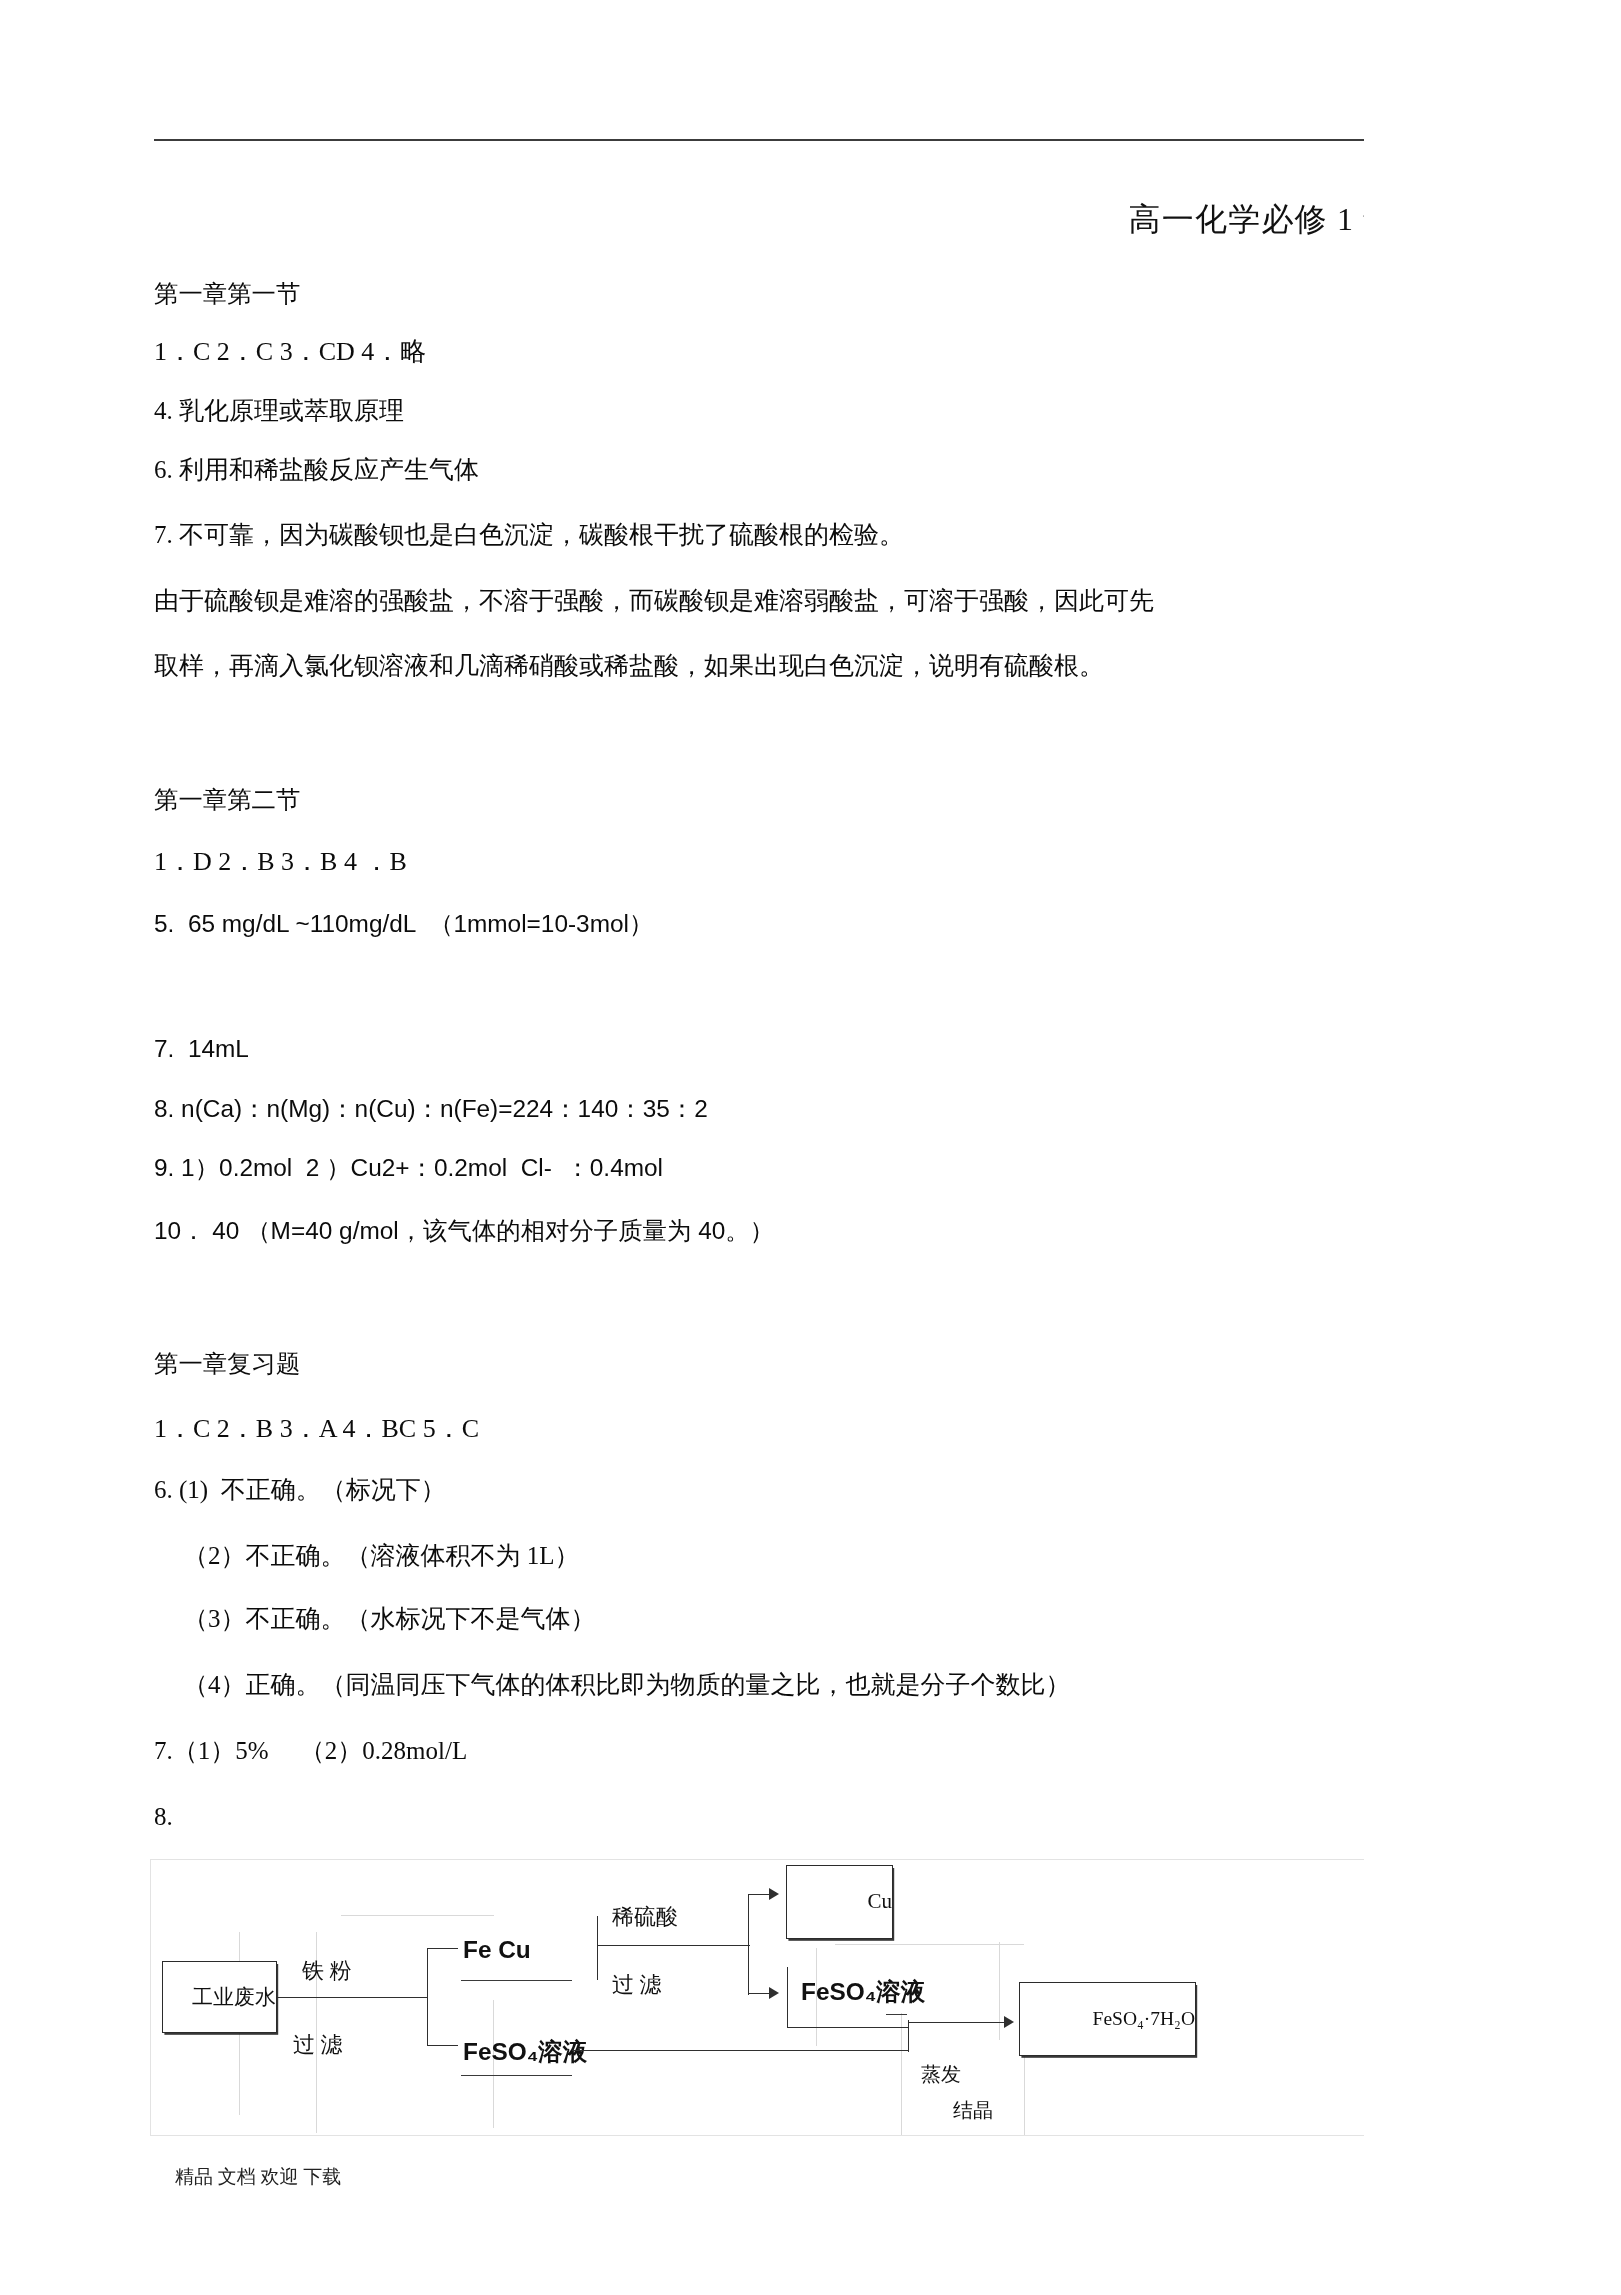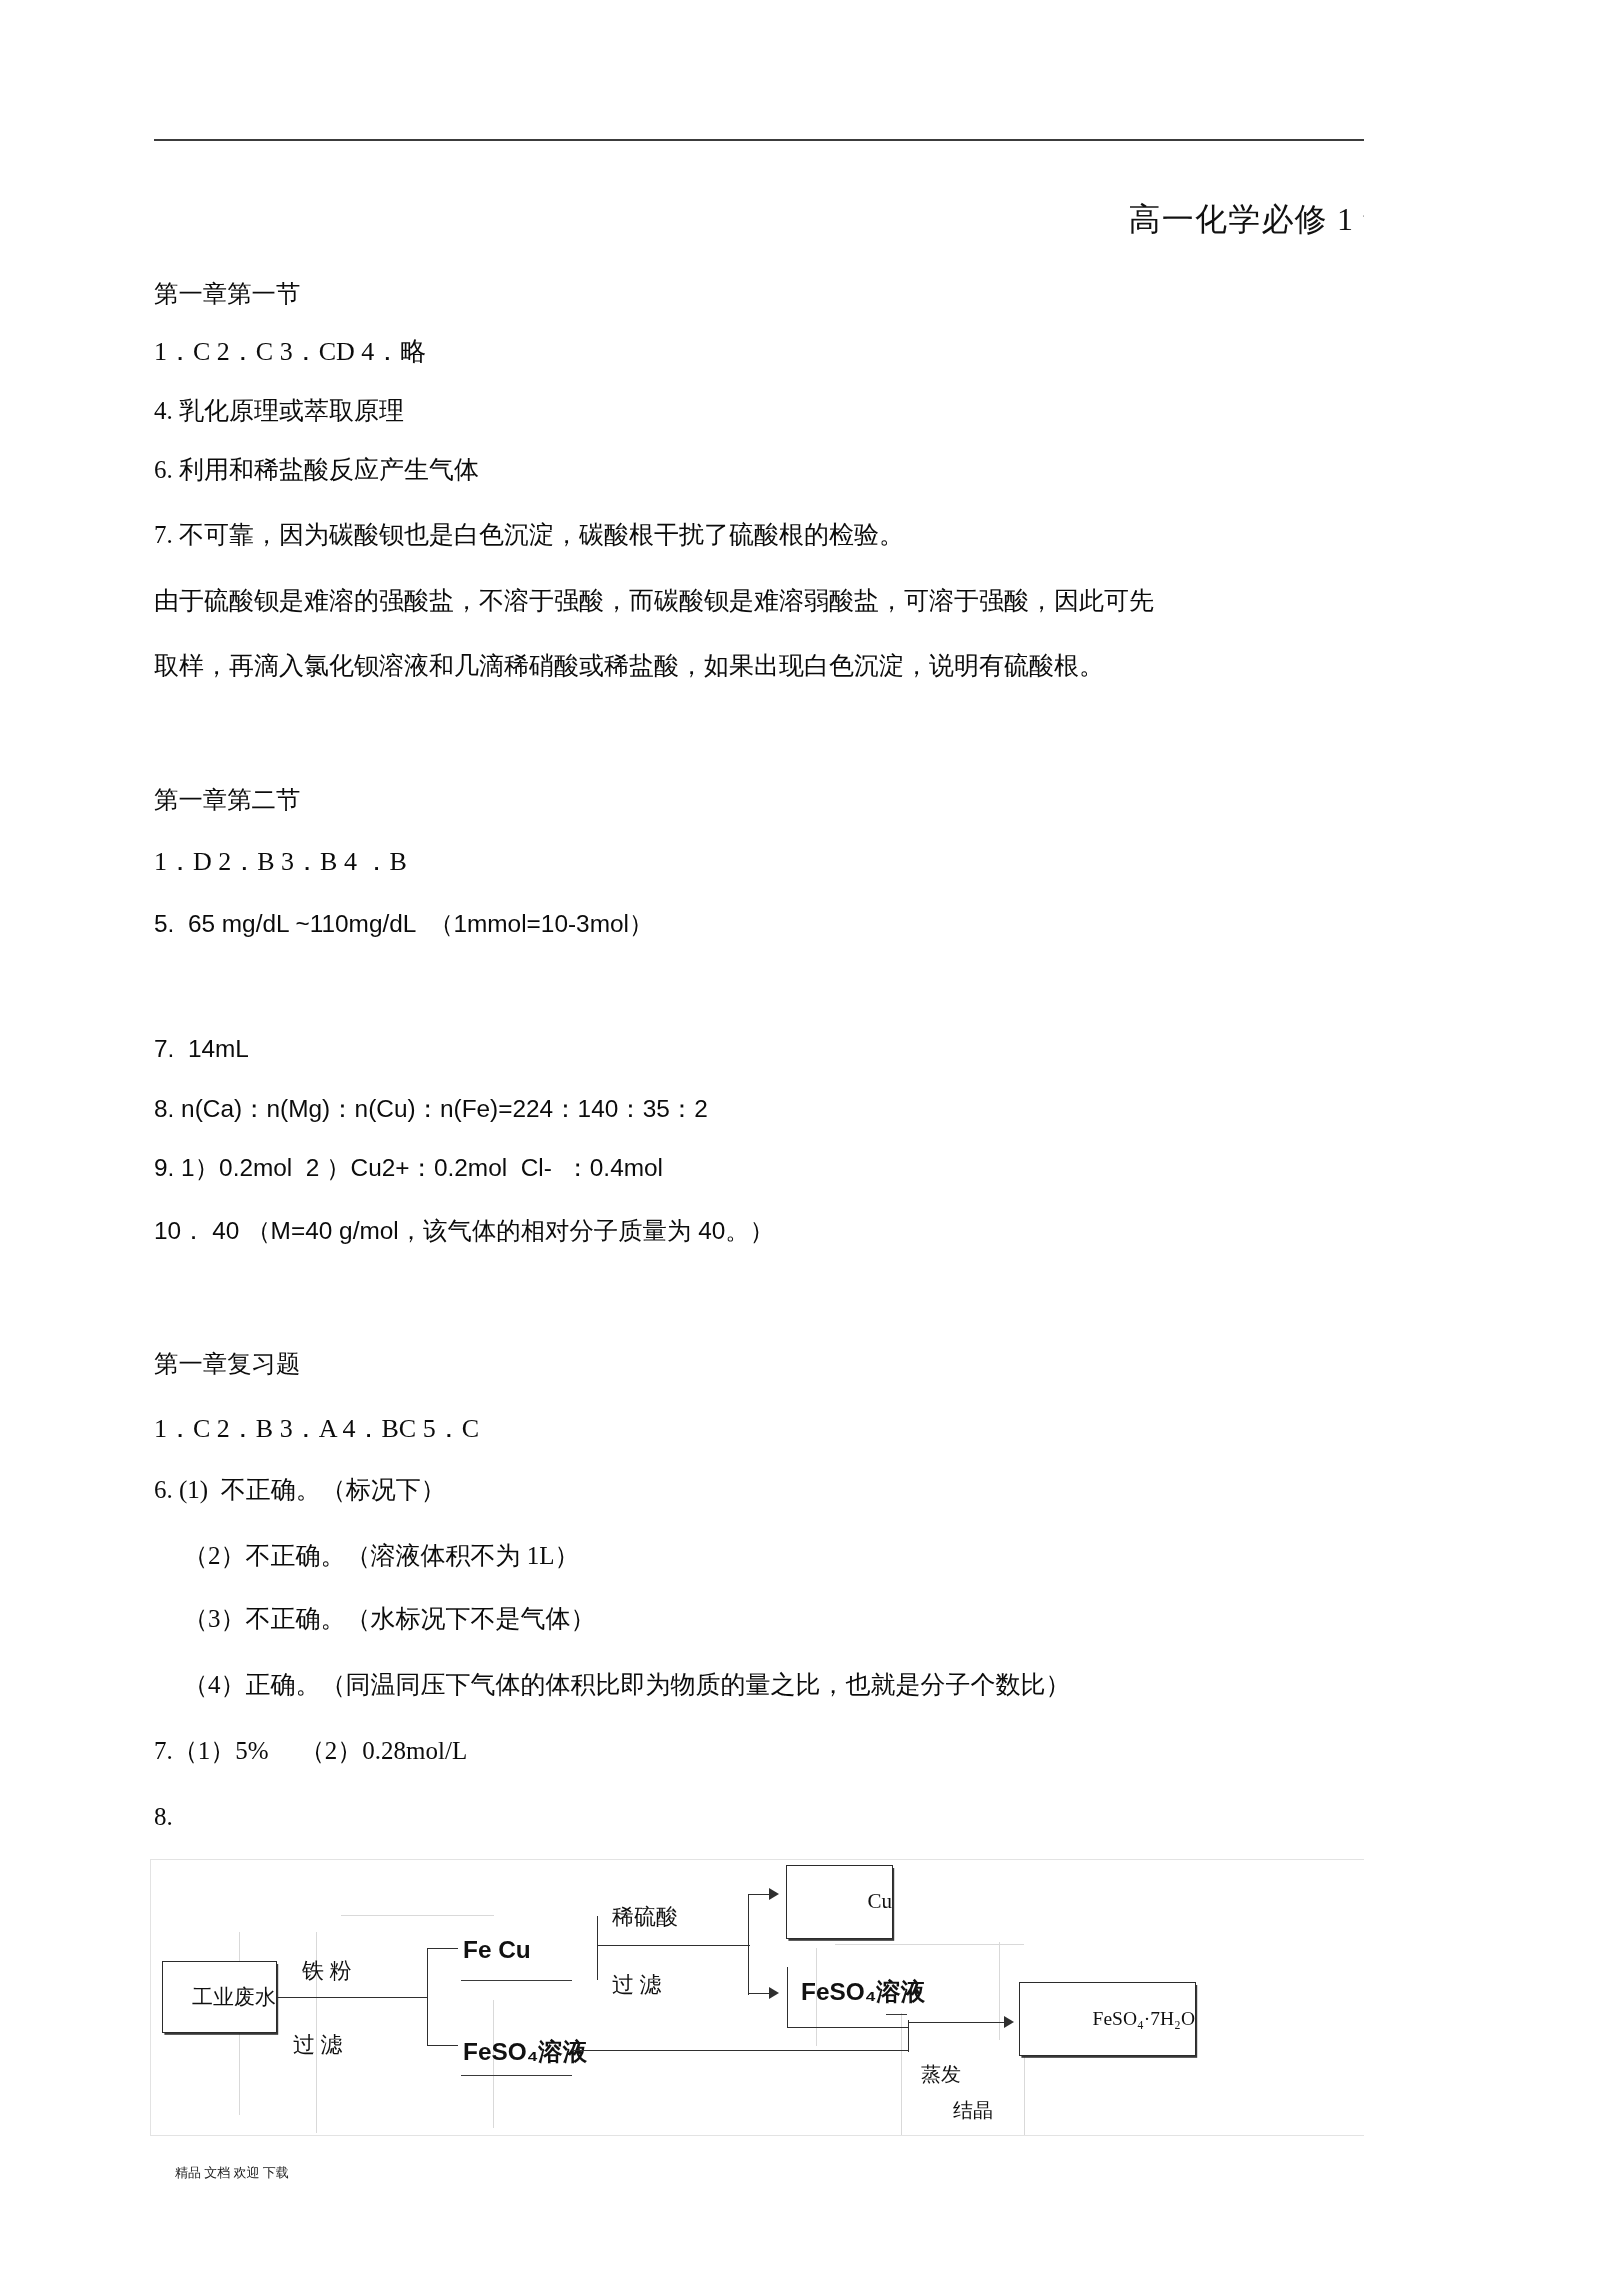--- a/index.html
+++ b/index.html
@@ -142,21 +142,21 @@
     border-bottom: 6.7px solid transparent;
     border-left: 10.4px solid #2f2f2f;
   }
 
   
   .footer-left {
     position: absolute;
     left: 175px;
     top: 2164px;
     font-family: "Liberation Serif", serif;
-    font-size: 13px;
+    font-size: 19px;
     color: #222;
     white-space: pre;
   }
   .footer-page {
     position: absolute;
     left: 1449px;
     top: 2162px;
     font-family: "Liberation Sans", sans-serif;
     font-size: 21px;
     color: #1a1a2e;

